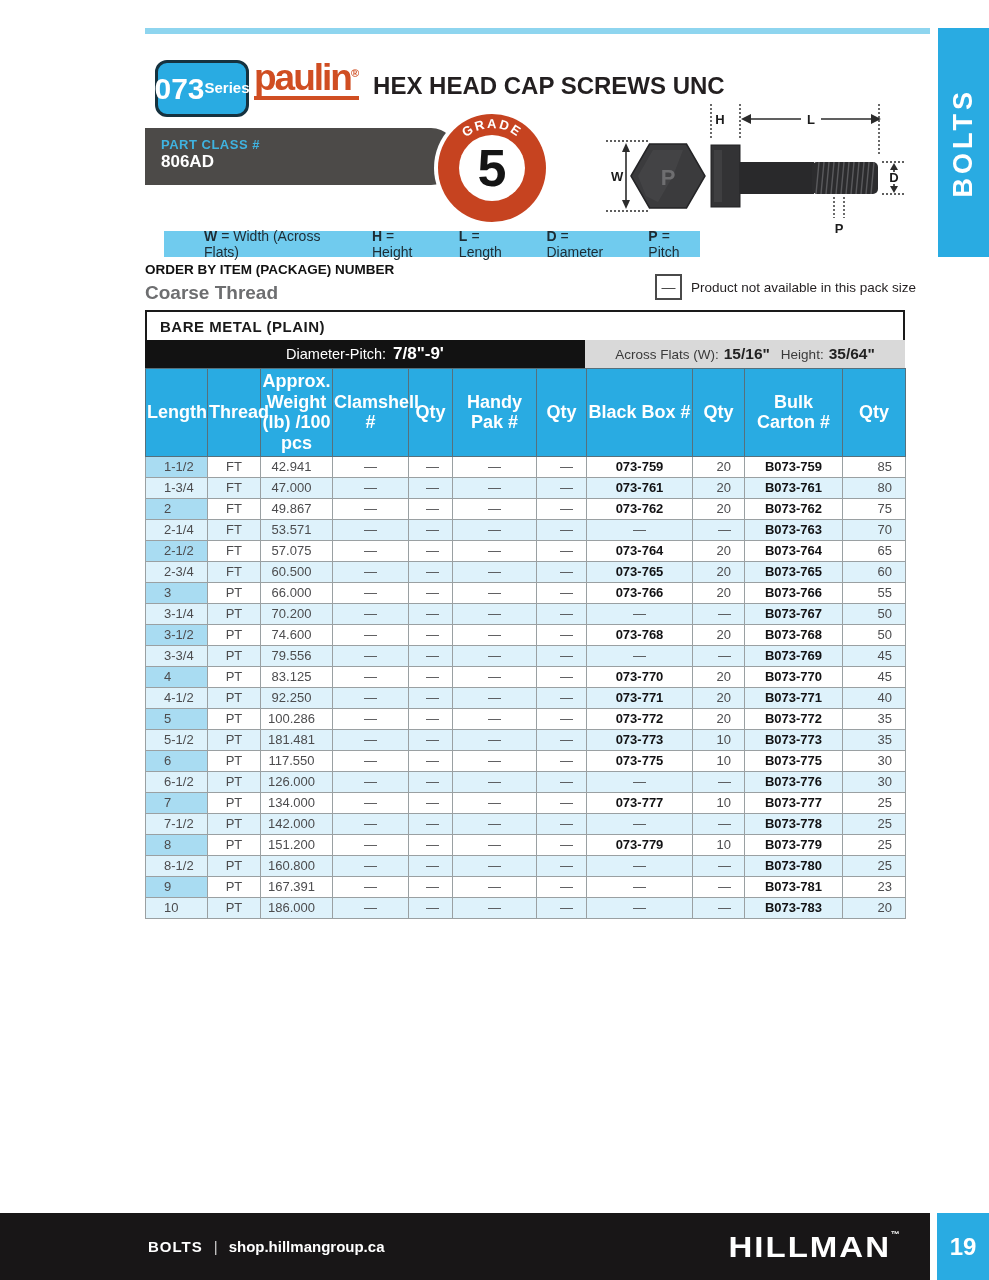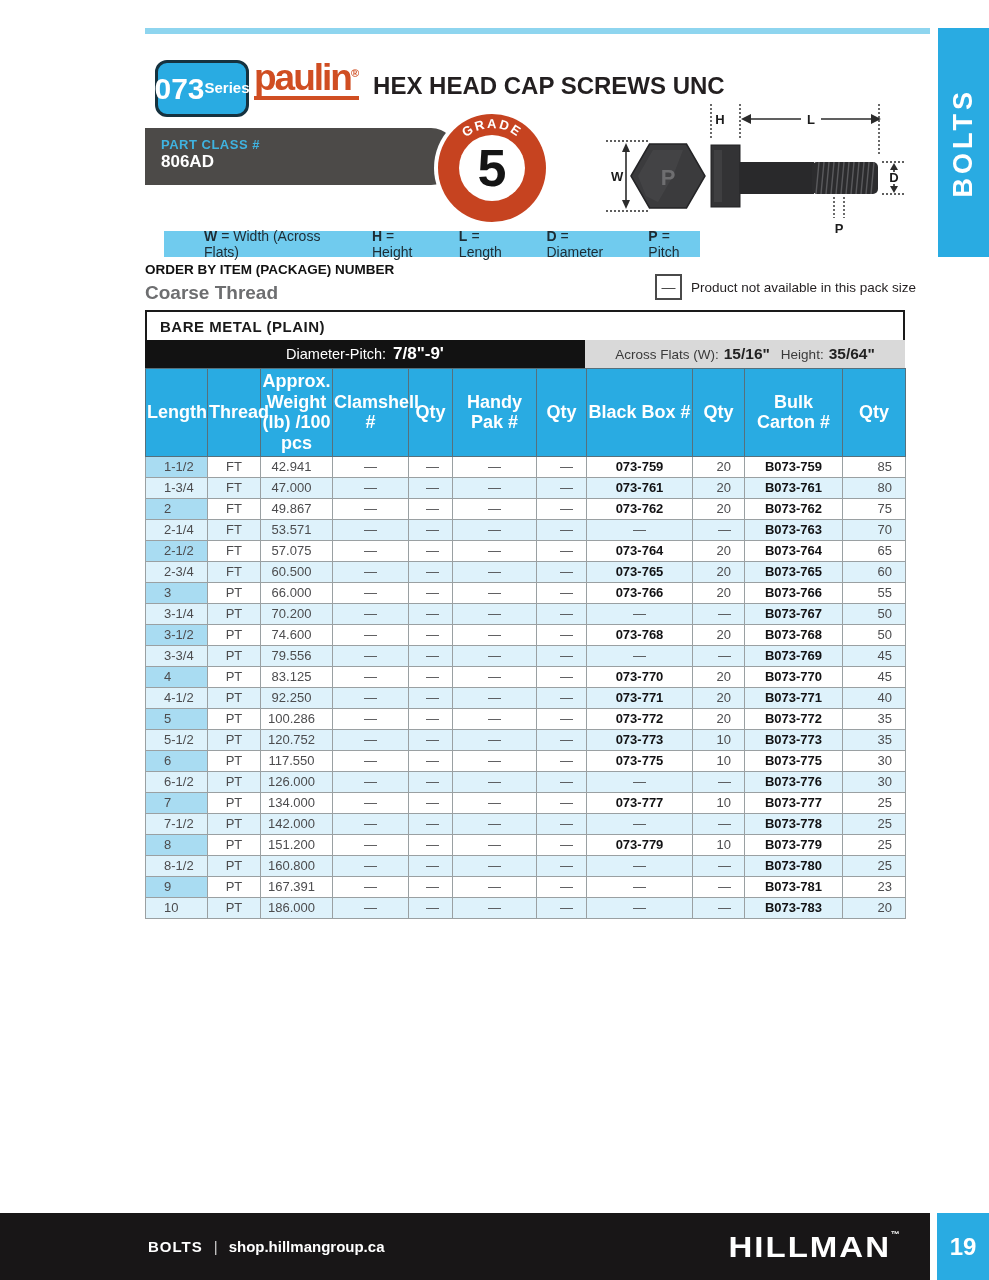--- a/index.html
+++ b/index.html
@@ -406,21 +406,21 @@
             <td>—</td>
             <td class="c-qty">—</td>
             <td class="c-part bold">073-772</td>
             <td class="c-qty">20</td>
             <td class="c-part bold">B073-772</td>
             <td class="c-qty">35</td>
           </tr>
           <tr class="alt">
             <td class="c-len">5-1/2</td>
             <td>PT</td>
-            <td class="c-right">120.752</td>
+            <td class="c-right">181.481</td>
             <td>—</td>
             <td class="c-qty">—</td>
             <td>—</td>
             <td class="c-qty">—</td>
             <td class="c-part bold">073-773</td>
             <td class="c-qty">10</td>
             <td class="c-part bold">B073-773</td>
             <td class="c-qty">35</td>
           </tr>
           <tr>

